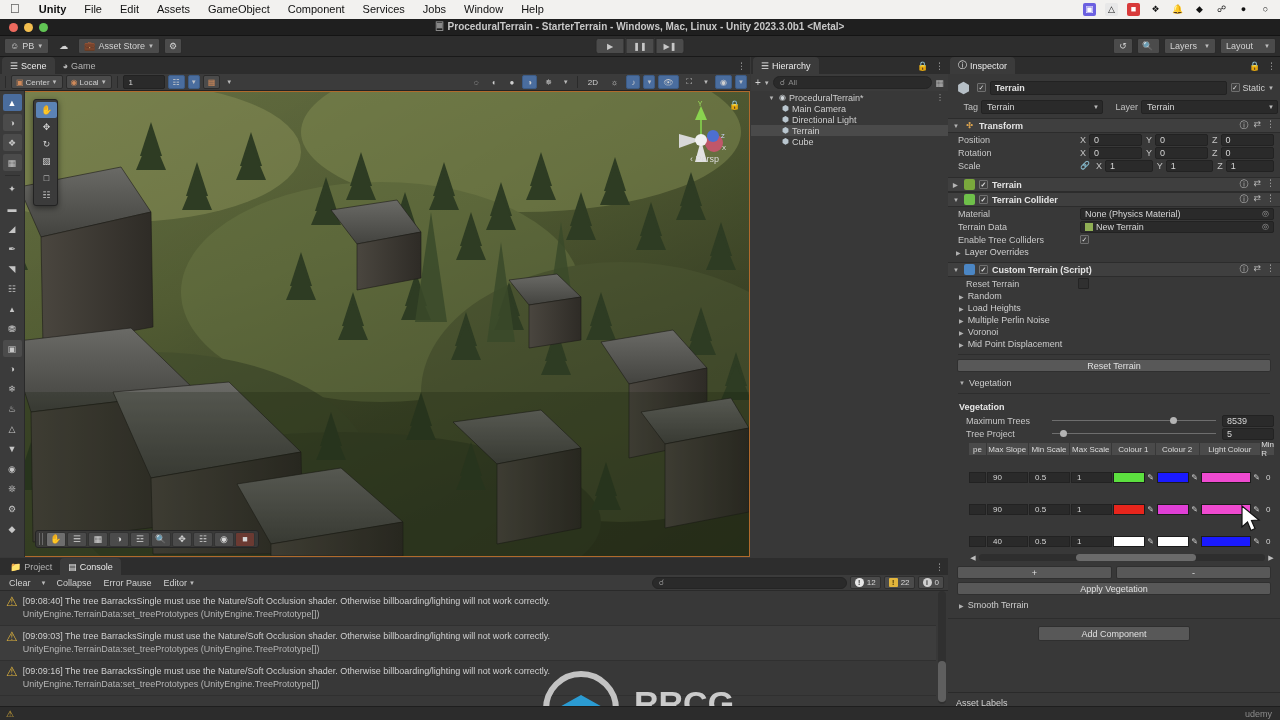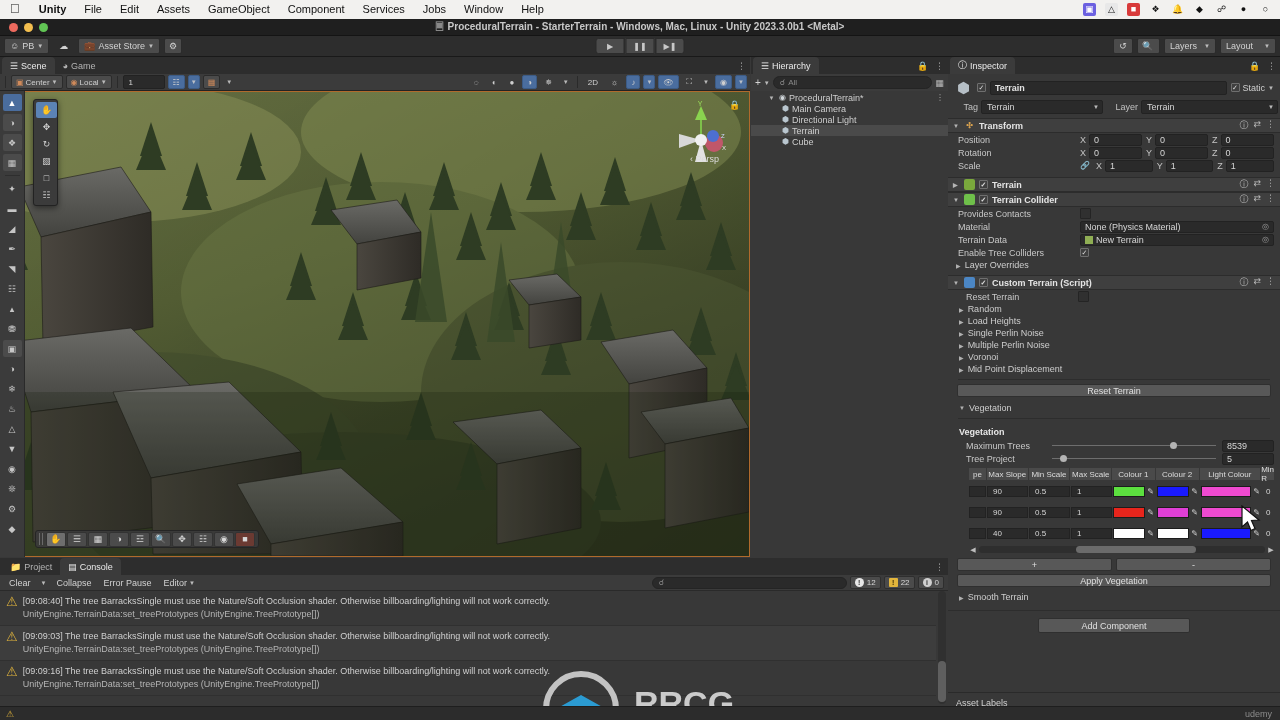--- a/index.html
+++ b/index.html
@@ -230,21 +230,21 @@
   .slidval { width:52px; height:12px; background:#2a2a2a; border:1px solid #222; border-radius:2px;
              font-size:9px; color:#d6d6d6; display:flex; align-items:center; padding-left:4px; }
 
   
   .vegtable { margin:3px 5px 0 9px;padding-left:12px; }
   .vthead { display:flex; height:12px; }
   .vthead div {
     background:#4a4a4a; border-right:1px solid #383838; font-size:8px; color:#dcdcdc;
     display:flex; align-items:center; justify-content:center;
   }
-  .vtrow { display:flex; height:20px; margin-top:1px; }
+  .vtrow { display:flex; height:20px; margin-top:12px; }
   .vtrow .cell {
     border-right:1px solid #383838; display:flex; align-items:center; font-size:8px; color:#d6d6d6;
   }
   .vcellbox { background:#2a2a2a; border:1px solid #222; height:11px; width:100%;
               display:flex; align-items:center; padding-left:5px; }
   .swatch { height:11px; flex:1; border:1px solid #1c1c1c; }
   .eyed { width:11px; text-align:center; font-size:8px; color:#c8c8c8; }
   .hscroll { height:9px; margin:2px 7px 0 9px; display:flex; align-items:center; gap:2px; }
   .hscroll .bar { flex:1; height:7px; background:#2e2e2e; border-radius:4px; position:relative; }
   .hscroll .thumb { position:absolute; height:7px; background:#6b6b6b; border-radius:4px; }
@@ -820,24 +820,20 @@
           <span class="comp-ico" style="background:#6fc04a;"></span>
           <span class="chk">✓</span>
           <span>Terrain Collider</span>
           <span class="hicons">
             <span>ⓘ</span>
             <span>⇄</span>
             <span>⋮</span>
           </span>
         </div>
         <div class="prow">
-          <span class="pname">Provides Contacts</span>
-          <span style="width:11px;height:11px;background:#303030;border:1px solid #242424;border-radius:1px;"></span>
-        </div>
-        <div class="prow">
           <span class="pname">Material</span>
           <span class="objfield">
             <span>None (Physics Material)</span>
             <span class="sel-dot">◎</span>
           </span>
         </div>
         <div class="prow">
           <span class="pname">Terrain Data</span>
           <span class="objfield">
             <span style="width:8px;height:8px;background:#8fae54;display:inline-block;"></span>
@@ -869,24 +865,20 @@
           <span class="pname" style="width:108px;">Reset Terrain</span>
           <span style="width:11px;height:11px;background:#303030;border:1px solid #242424;border-radius:1px;"></span>
         </div>
         <div class="foldrow">
             <span class="tri">▶</span>
             <span>Random</span>
           </div>
         <div class="foldrow">
             <span class="tri">▶</span>
             <span>Load Heights</span>
-          </div>
-        <div class="foldrow">
-            <span class="tri">▶</span>
-            <span>Single Perlin Noise</span>
           </div>
         <div class="foldrow">
             <span class="tri">▶</span>
             <span>Multiple Perlin Noise</span>
           </div>
         <div class="foldrow">
             <span class="tri">▶</span>
             <span>Voronoi</span>
           </div>
         <div class="foldrow">

